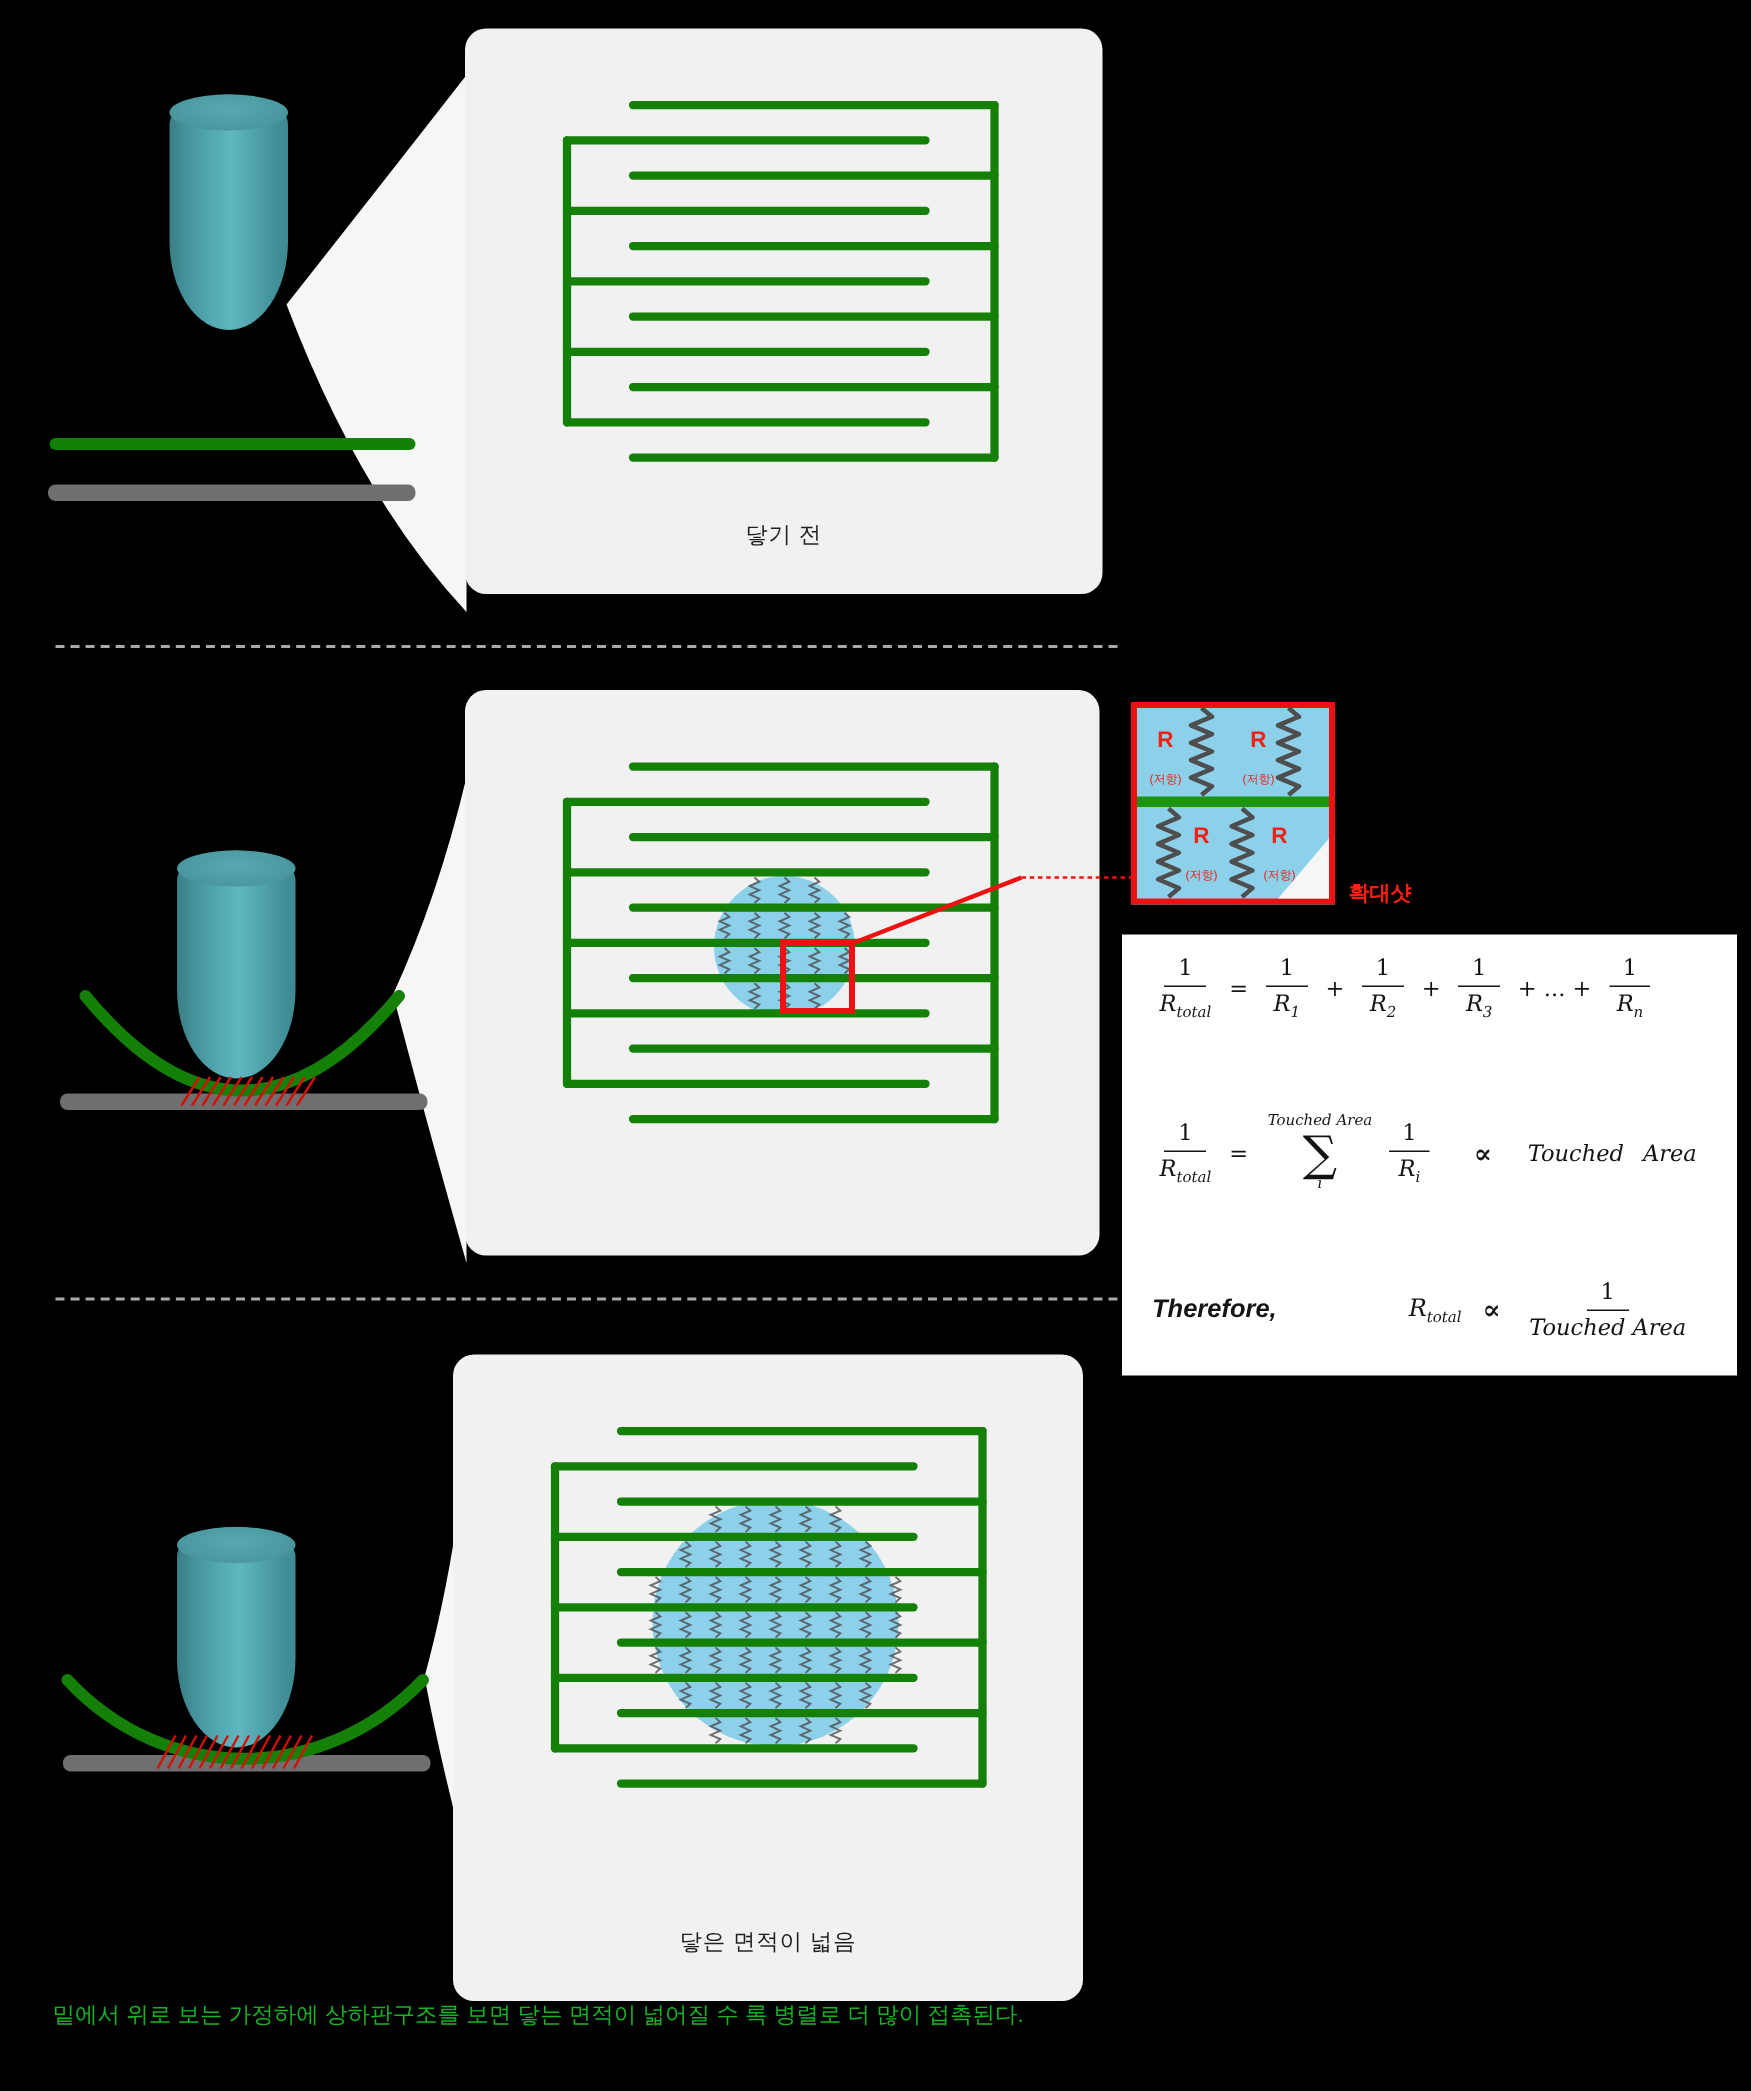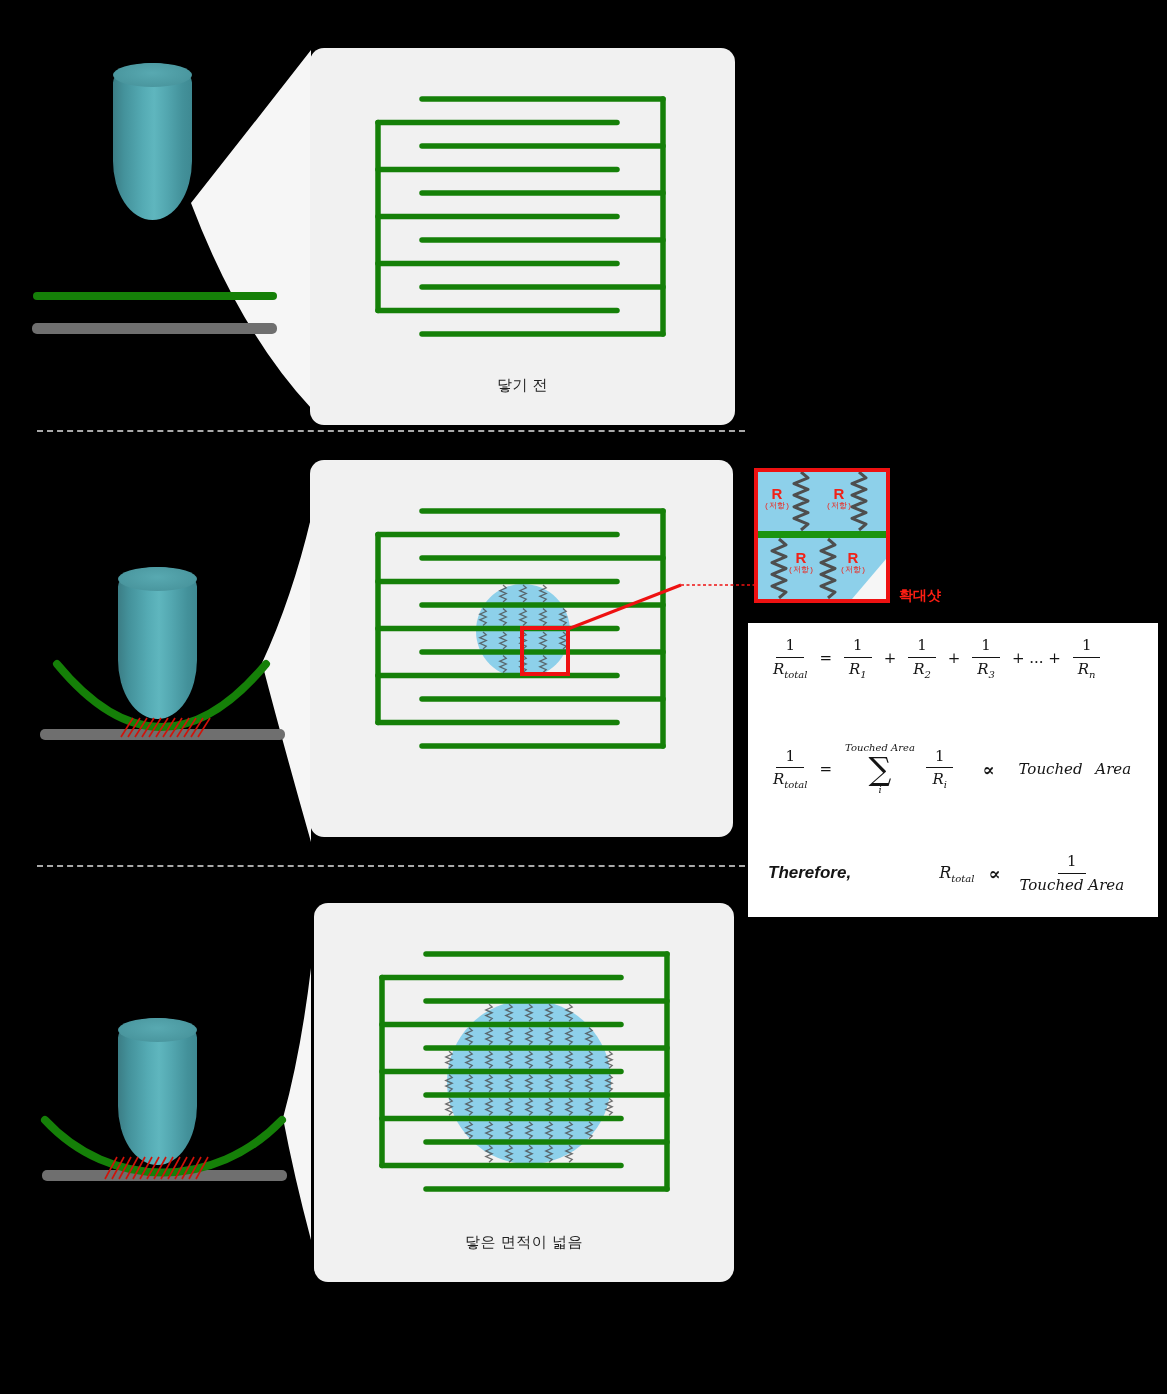--- a/index.html
+++ b/index.html
@@ -32,21 +32,21 @@
   
   .sep{position:absolute;left:37px;width:708px;border-top:2px dashed #a9a9a9;z-index:1;}
 
   
   #magnifier{position:absolute;left:754px;top:468px;width:136px;height:135px;background:#8dd0ea;
              border:4px solid #ee1111;box-sizing:border-box;z-index:4;}
   #mag-bar{position:absolute;left:0;right:0;top:59px;height:7px;background:#1b9410;}
   #mag-svg{position:absolute;left:0;top:0;}
   .rlabel{position:absolute;width:34px;text-align:center;color:#f02218;line-height:1;z-index:2;}
   .rsym{font-weight:700;font-size:15px;}
-  .rsub{font-size:8px;margin-top:1px;font-family:Liberation Mono, monospace;}
+  .rsub{font-size:8px;margin-top:15px;}
   #mag-curl{position:absolute;right:0;bottom:0;width:0;height:0;border-style:solid;
             border-width:0 0 40px 34px;border-color:transparent transparent #f6f6f6 transparent;}
   #mag-caption{position:absolute;left:899px;top:587px;font-size:14px;font-weight:700;color:#fe1e13;z-index:4;}
 
   
   #equations{position:absolute;left:748px;top:623px;width:410px;height:294px;background:#fff;z-index:4;
              font-family:"DejaVu Serif",serif;font-style:italic;color:#141414;font-size:15px;}
   .eqrow{position:absolute;left:0;right:0;display:flex;align-items:center;padding-left:20px;}
   #eq1{top:14px;} #eq2{top:120px;} #eq3{top:230px;}
   .frac{display:inline-flex;flex-direction:column;align-items:center;margin:0 5px;}
@@ -119,21 +119,21 @@
       <line x1="47" y1="29" x2="59" y2="7" stroke="#d21209" stroke-width="1.6"></line>
       <line x1="54" y1="29" x2="66" y2="7" stroke="#d21209" stroke-width="1.6"></line>
       <line x1="61" y1="29" x2="73" y2="7" stroke="#d21209" stroke-width="1.6"></line>
       <line x1="68" y1="29" x2="80" y2="7" stroke="#d21209" stroke-width="1.6"></line>
       <line x1="75" y1="29" x2="87" y2="7" stroke="#d21209" stroke-width="1.6"></line>
       <line x1="82" y1="29" x2="94" y2="7" stroke="#d21209" stroke-width="1.6"></line>
       <line x1="89" y1="29" x2="101" y2="7" stroke="#d21209" stroke-width="1.6"></line>
       <line x1="96" y1="29" x2="108" y2="7" stroke="#d21209" stroke-width="1.6"></line>
     </svg>
 
-  <div class="panel" id="panel-before" style="left:310px;top:48px">
+  <div class="panel" id="panel-before" style="left:310px;top:19px">
     <svg id="svg-before" width="425" height="377" viewBox="0 0 425 377">
       <g class="layer-under"></g>
         <g class="layer-comb">
           <line x1="112" y1="51" x2="353" y2="51" stroke="#158008" stroke-width="5.5" stroke-linecap="round"></line>
           <line x1="68" y1="74.5" x2="307" y2="74.5" stroke="#158008" stroke-width="5.5" stroke-linecap="round"></line>
           <line x1="112" y1="98" x2="353" y2="98" stroke="#158008" stroke-width="5.5" stroke-linecap="round"></line>
           <line x1="68" y1="121.5" x2="307" y2="121.5" stroke="#158008" stroke-width="5.5" stroke-linecap="round"></line>
           <line x1="112" y1="145" x2="353" y2="145" stroke="#158008" stroke-width="5.5" stroke-linecap="round"></line>
           <line x1="68" y1="168.5" x2="307" y2="168.5" stroke="#158008" stroke-width="5.5" stroke-linecap="round"></line>
           <line x1="112" y1="192" x2="353" y2="192" stroke="#158008" stroke-width="5.5" stroke-linecap="round"></line>
@@ -187,21 +187,21 @@
           <polyline points="193,195.5 196.2,198.3 189.8,201.2 196.2,204.0 189.8,206.8 196.2,209.7 193,212.5" fill="none" stroke="#4a4a4a" stroke-width="1.3" opacity="0.78"></polyline>
           <polyline points="213,195.5 216.2,198.3 209.8,201.2 216.2,204.0 209.8,206.8 216.2,209.7 213,212.5" fill="none" stroke="#4a4a4a" stroke-width="1.3" opacity="0.78"></polyline>
           <polyline points="233,195.5 236.2,198.3 229.8,201.2 236.2,204.0 229.8,206.8 236.2,209.7 233,212.5" fill="none" stroke="#4a4a4a" stroke-width="1.3" opacity="0.78"></polyline>
         </g>
       <g class="layer-top">
           <rect x="212" y="168" width="46" height="46" fill="none" stroke="#ee1111" stroke-width="4"></rect>
         </g>
     </svg>
   </div>
 
-  <div class="panel" id="panel-large" style="left:314px;top:903px;width:420px;height:379px">
+  <div class="panel" id="panel-large" style="left:302px;top:903px;width:420px;height:431px">
     <svg id="svg-large" width="425" height="379" viewBox="0 0 425 379">
       <g class="layer-under">
           <circle cx="215" cy="179" r="82" fill="#8dd0ea"></circle>
         </g>
         <g class="layer-comb">
           <line x1="112" y1="51" x2="353" y2="51" stroke="#158008" stroke-width="5.5" stroke-linecap="round"></line>
           <line x1="68" y1="74.5" x2="307" y2="74.5" stroke="#158008" stroke-width="5.5" stroke-linecap="round"></line>
           <line x1="112" y1="98" x2="353" y2="98" stroke="#158008" stroke-width="5.5" stroke-linecap="round"></line>
           <line x1="68" y1="121.5" x2="307" y2="121.5" stroke="#158008" stroke-width="5.5" stroke-linecap="round"></line>
           <line x1="112" y1="145" x2="353" y2="145" stroke="#158008" stroke-width="5.5" stroke-linecap="round"></line>
@@ -354,19 +354,20 @@
       <span class="therefore">Therefore,</span>
       <span class="lhsgroup"><span style="font-size:16px">R</span><sub class="rsubscript">total</sub></span>
       <span class="prop" style="margin:0 14px">∝</span>
       <span class="frac">
         <span class="num">1</span>
         <span class="den">Touched Area</span>
       </span>
     </div>
   </div>
 
+  <div id="caption">밑에서 위로 보는 가정하에 상하판구조를 보면 닿는 면적이 넓어질 수 록 병렬로 더 많이 접촉된다.</div>
 
   <svg id="connector" width="1167" height="1394">
     <line x1="568" y1="629" x2="681" y2="585" stroke="#ee1111" stroke-width="3"></line>
     <line x1="681" y1="585" x2="755" y2="585" stroke="#ee1111" stroke-width="1.6" stroke-dasharray="3 2.5"></line>
   </svg>
 
 </div>
 
 </body></html>

